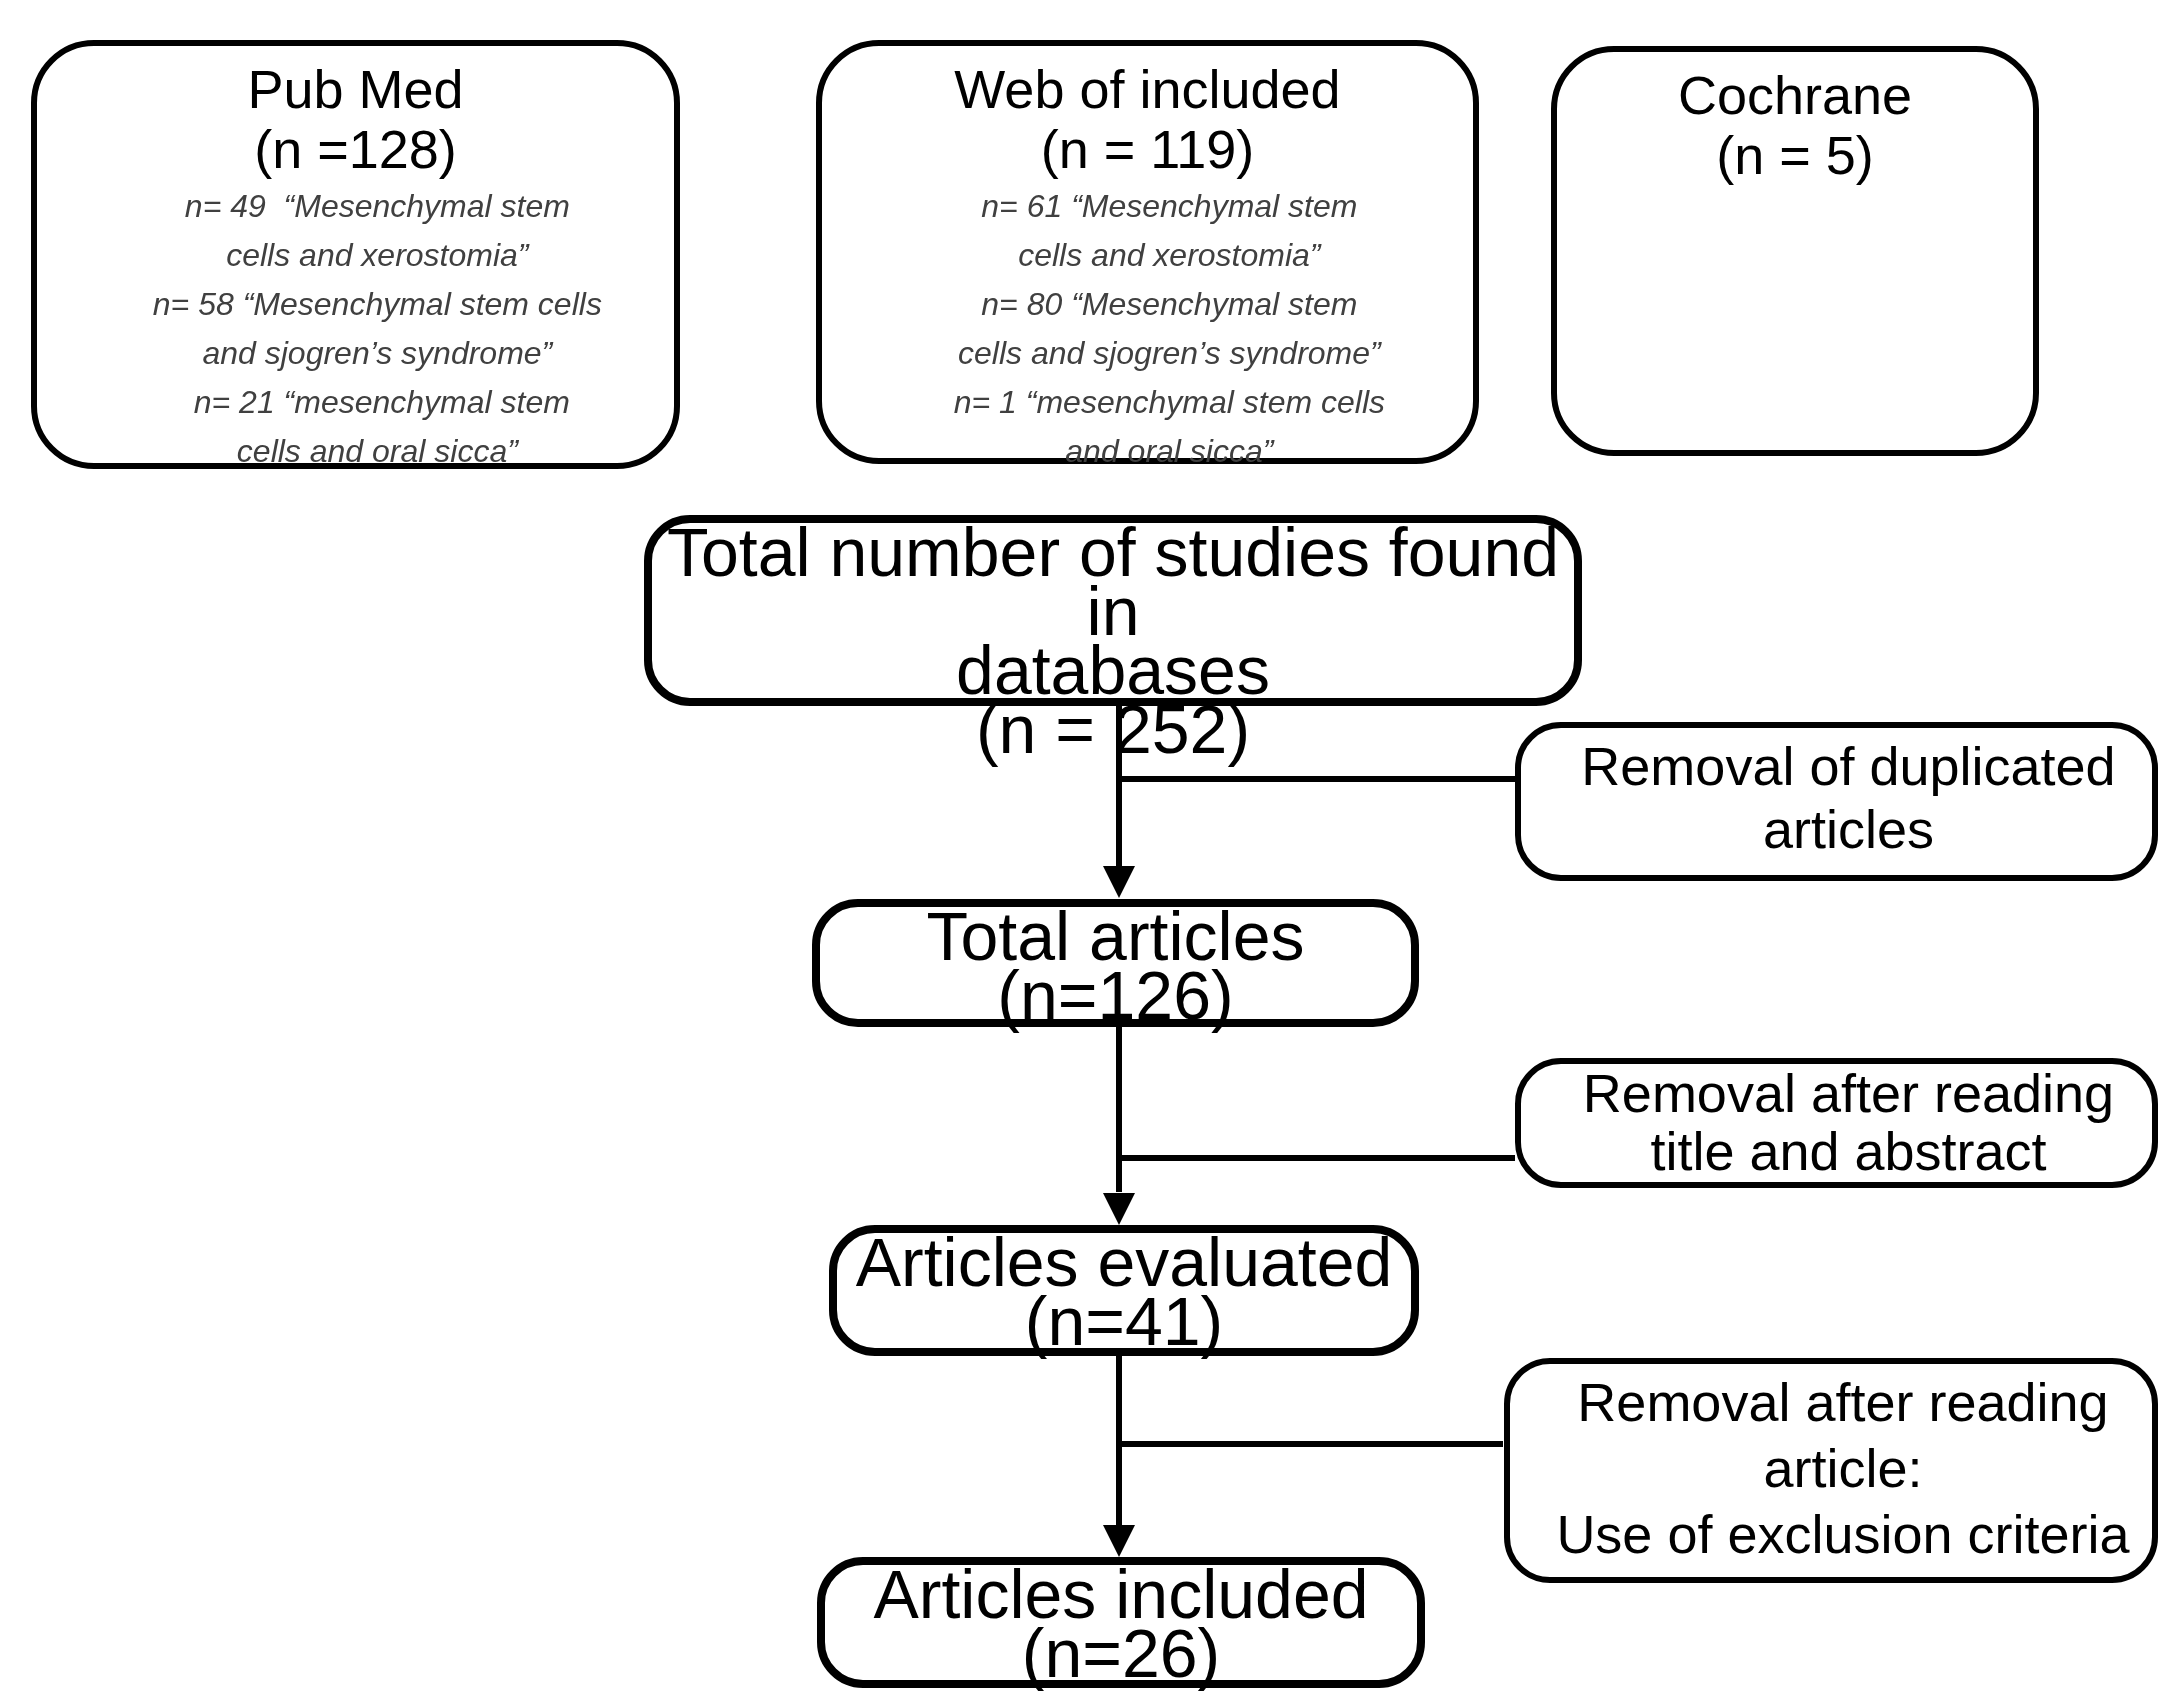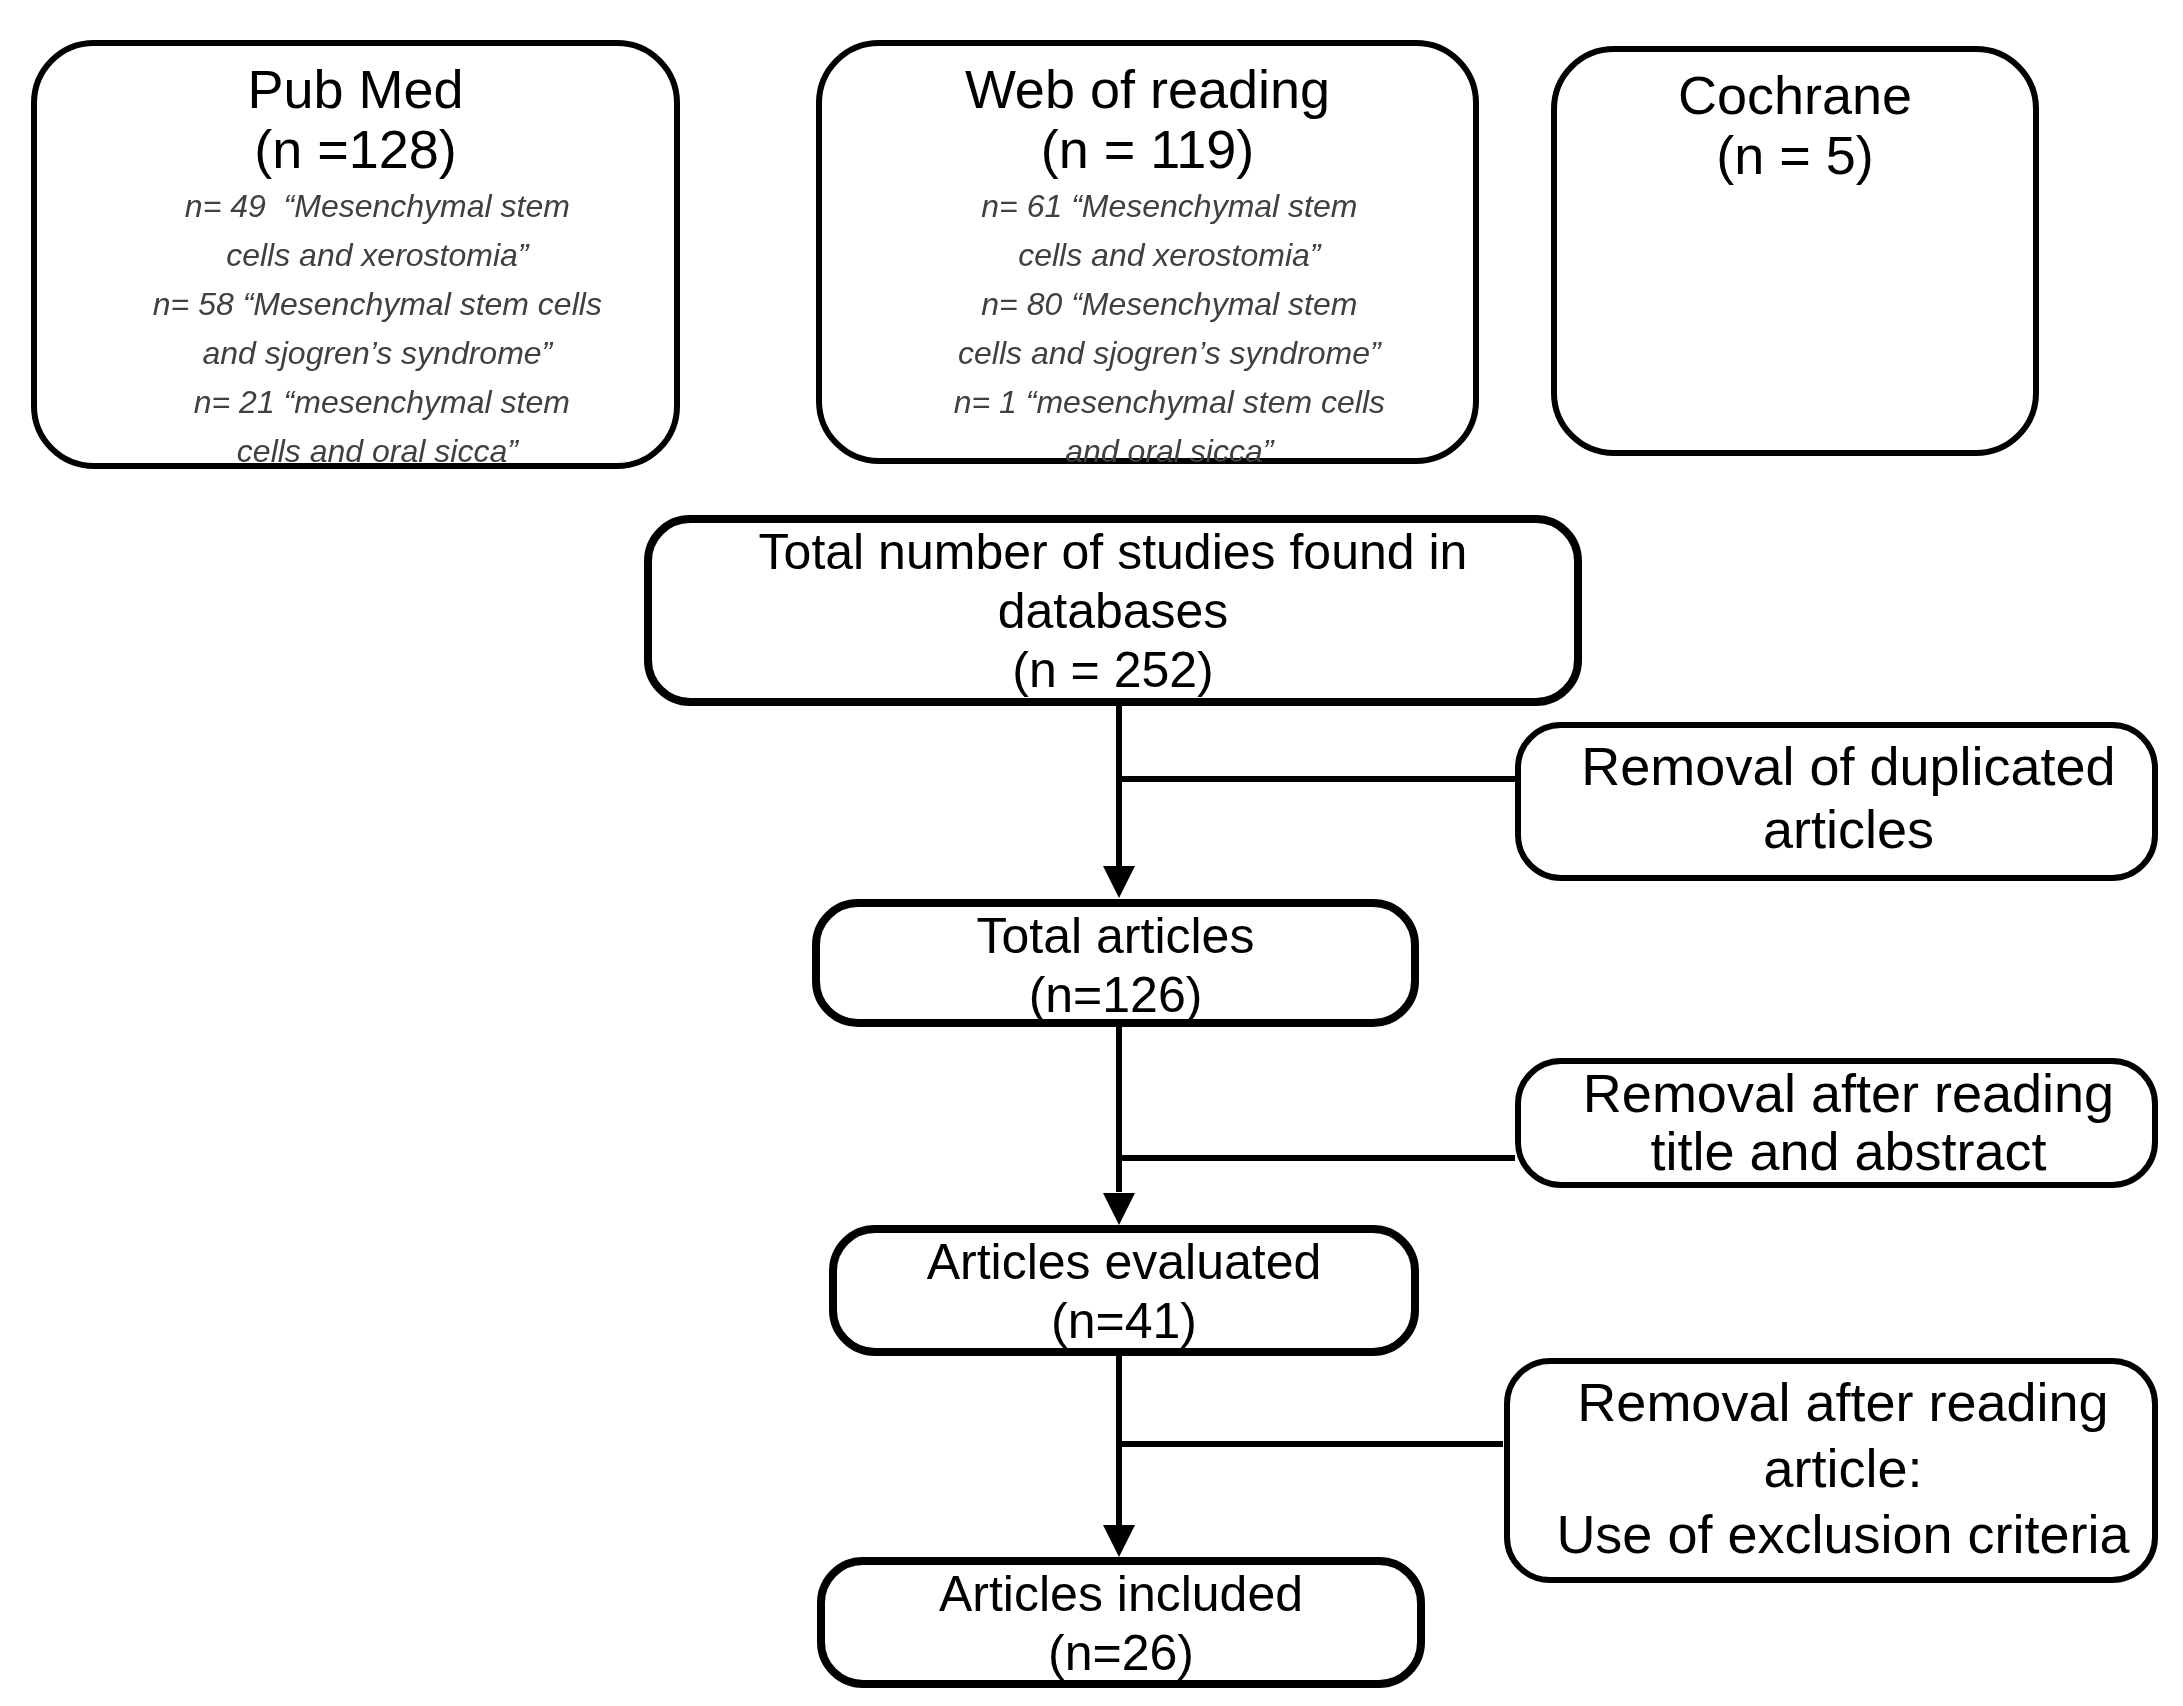--- a/index.html
+++ b/index.html
@@ -34,21 +34,21 @@
     white-space:pre-wrap;
     text-align:center;
   }
   
   .flow{border-width:8px;border-radius:46px;}
   .b-total    {left:644px;top:515px; width:938px;height:191px;}
   .b-articles {left:812px;top:899px;width:607px;height:128px;}
   .b-evaluated{left:829px;top:1225px;width:590px;height:131px;}
   .b-included {left:817px;top:1557px;width:608px;height:131px;}
   .flow-label{
-    font-size:50px; text-align:center; white-space:pre-wrap;
+    font-size:68px; text-align:center; white-space:pre-wrap;
   }
   .lh-total{line-height:59px;}
   .lh-tight{line-height:59px;}
   
   .excl{border-width:6.8px;border-radius:46px;}
   .b-excl1{left:1515px;top:722px;width:643px;height:159px;}
   .b-excl2{left:1515px;top:1058px;width:643px;height:130px;}
   .b-excl3{left:1504px;top:1358px;width:654px;height:225px;}
   .excl-label{
     font-size:54px; text-align:center; white-space:pre-wrap;margin-left:24px;
@@ -87,21 +87,21 @@
     <div class="src-count">(n =128)</div>
     <div class="src-details">n= 49  “Mesenchymal stem
 cells and xerostomia”
 n= 58 “Mesenchymal stem cells
 and sjogren’s syndrome”
  n= 21 “mesenchymal stem
 cells and oral sicca”</div>
   </div>
 
   <div class="box b-wos">
-    <div class="src-title">Web of reading</div>
+    <div class="src-title">Web of included</div>
     <div class="src-count">(n = 119)</div>
     <div class="src-details">n= 61 “Mesenchymal stem
 cells and xerostomia”
 n= 80 “Mesenchymal stem
 cells and sjogren’s syndrome”
 n= 1 “mesenchymal stem cells
 and oral sicca”</div>
   </div>
 
   <div class="box b-cochrane">

